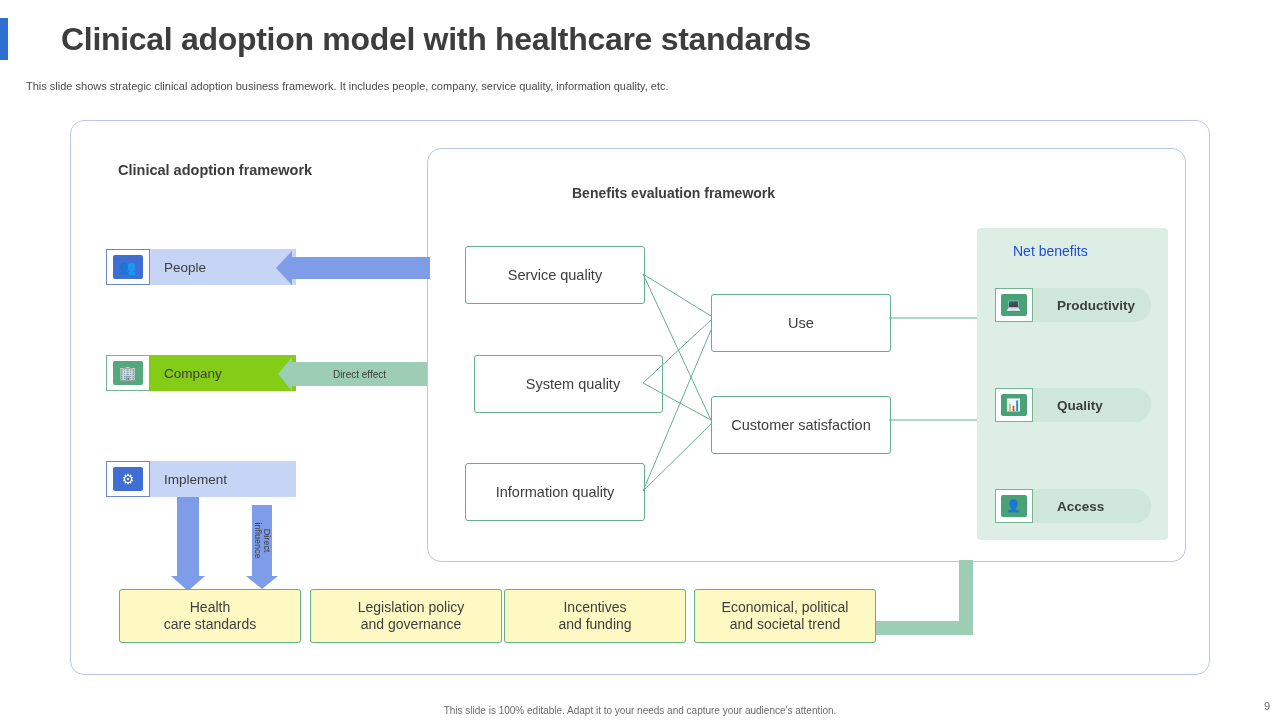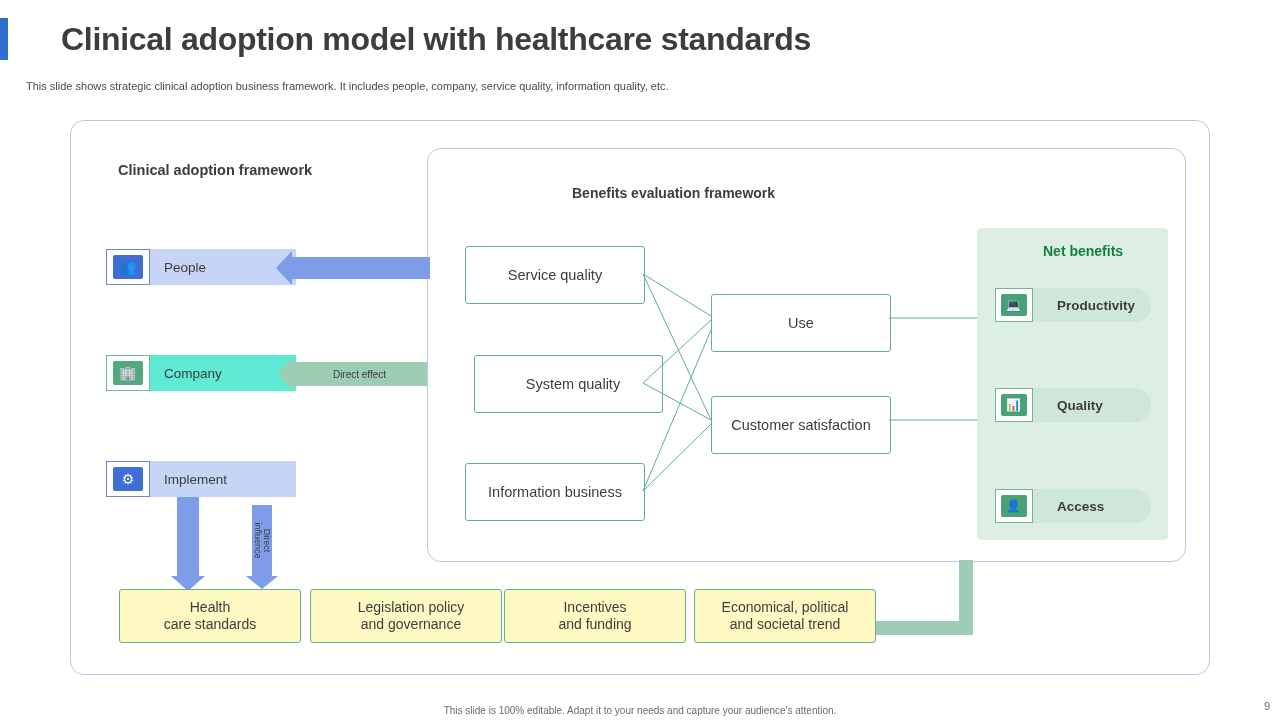--- a/index.html
+++ b/index.html
@@ -55,21 +55,21 @@
     font-size:14px;color:#fff;line-height:1;
   }
   .pill .pill-label{
     height:36px;display:flex;align-items:center;padding-left:14px;
     font-size:13.5px;font-weight:normal;color:#3d3d3d;box-sizing:border-box;
   }
   .pill-blue .icon-inner{background:#3f6fd4;}
   .pill-blue .pill-label{background:#c6d4f5;width:146px;}
   .pill-green .icon-box{border-color:#74b393;}
   .pill-green .icon-inner{background:#53a87c;}
-  .pill-green .pill-label{background:#5eead4;width:146px;}
+  .pill-green .pill-label{background:#84cc16;width:146px;}
 
   .arrow-blue{
     position:absolute;height:22px;background:#7e9ce8;
   }
   .arrow-blue:after{
     content:"";position:absolute;left:-16px;top:-6px;
     border-top:17px solid transparent;border-bottom:17px solid transparent;
     border-right:16px solid #7e9ce8;
   }
   .arrow-green{
@@ -107,21 +107,21 @@
   .qbox{
     position:absolute;border:1.2px solid #63b08c;border-radius:3px;
     background:#fff;display:flex;align-items:center;justify-content:center;
     font-size:14.5px;color:#3d3d3d;
   }
   .netcard{
     position:absolute;left:977px;top:228px;width:191px;height:312px;
     background:#ddeee5;border-radius:4px;
   }
   .net-title{
-    position:absolute;left:1043px;top:243px;font-size:14px;font-weight:bold;color:#15803d;
+    position:absolute;left:1013px;top:243px;font-size:14px;font-weight:normal;color:#1d4ed8;
   }
   .benefit{
     position:absolute;height:34px;display:flex;align-items:center;
   }
   .benefit .bicon{
     width:38px;height:34px;border:1.5px solid #74b393;background:#fff;
     display:flex;align-items:center;justify-content:center;box-sizing:border-box;
   }
   .benefit .bicon .sq{
     width:26px;height:22px;background:#49a176;border-radius:2px;
@@ -193,21 +193,21 @@
   <div class="vtext">Direct<br>influence</div>
 </div>
 
 <div class="qbox" style="left:465px;top:246px;width:178px;height:56px;">
   <span>Service quality</span>
 </div>
 <div class="qbox" style="left:474px;top:355px;width:178px;height:56px;padding-left:9px;">
   <span>System quality</span>
 </div>
 <div class="qbox" style="left:465px;top:463px;width:178px;height:56px;">
-  <span>Information business</span>
+  <span>Information quality</span>
 </div>
 
 <div class="qbox" style="left:711px;top:294px;width:178px;height:56px;">
   <span>Use</span>
 </div>
 <div class="qbox" style="left:711px;top:396px;width:178px;height:56px;">
   <span>Customer satisfaction</span>
 </div>
 
 <svg class="connectors">

